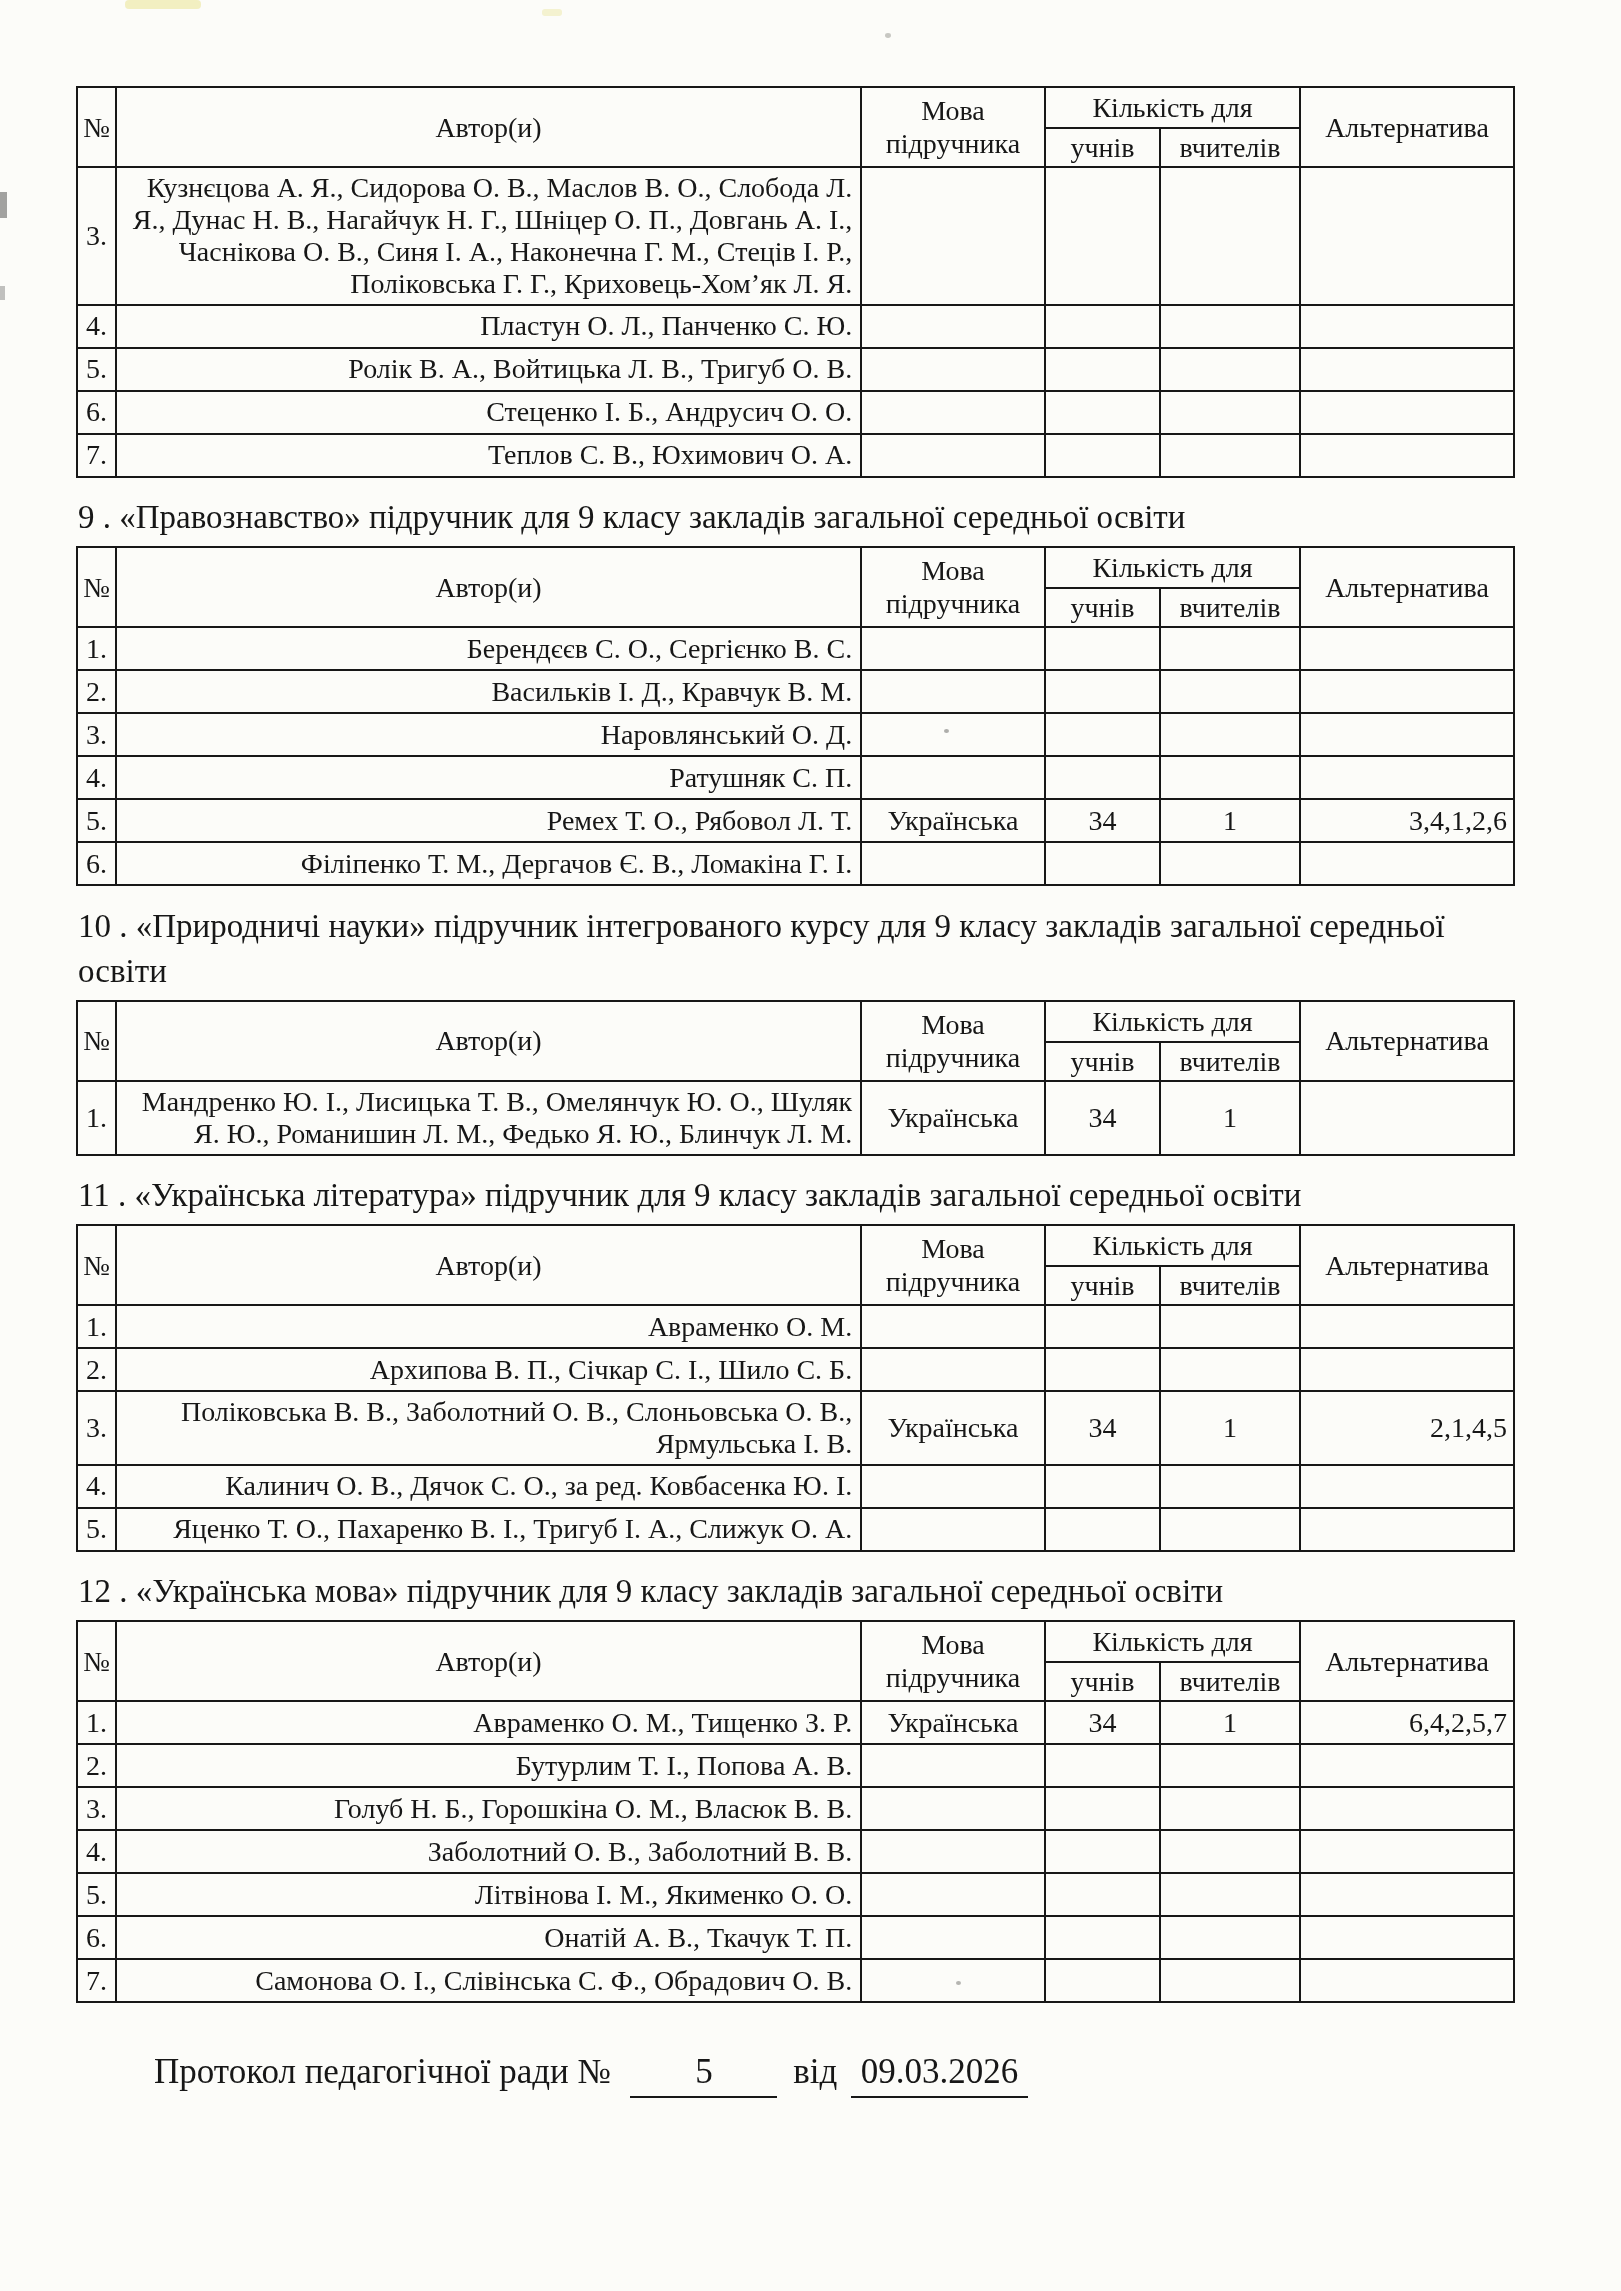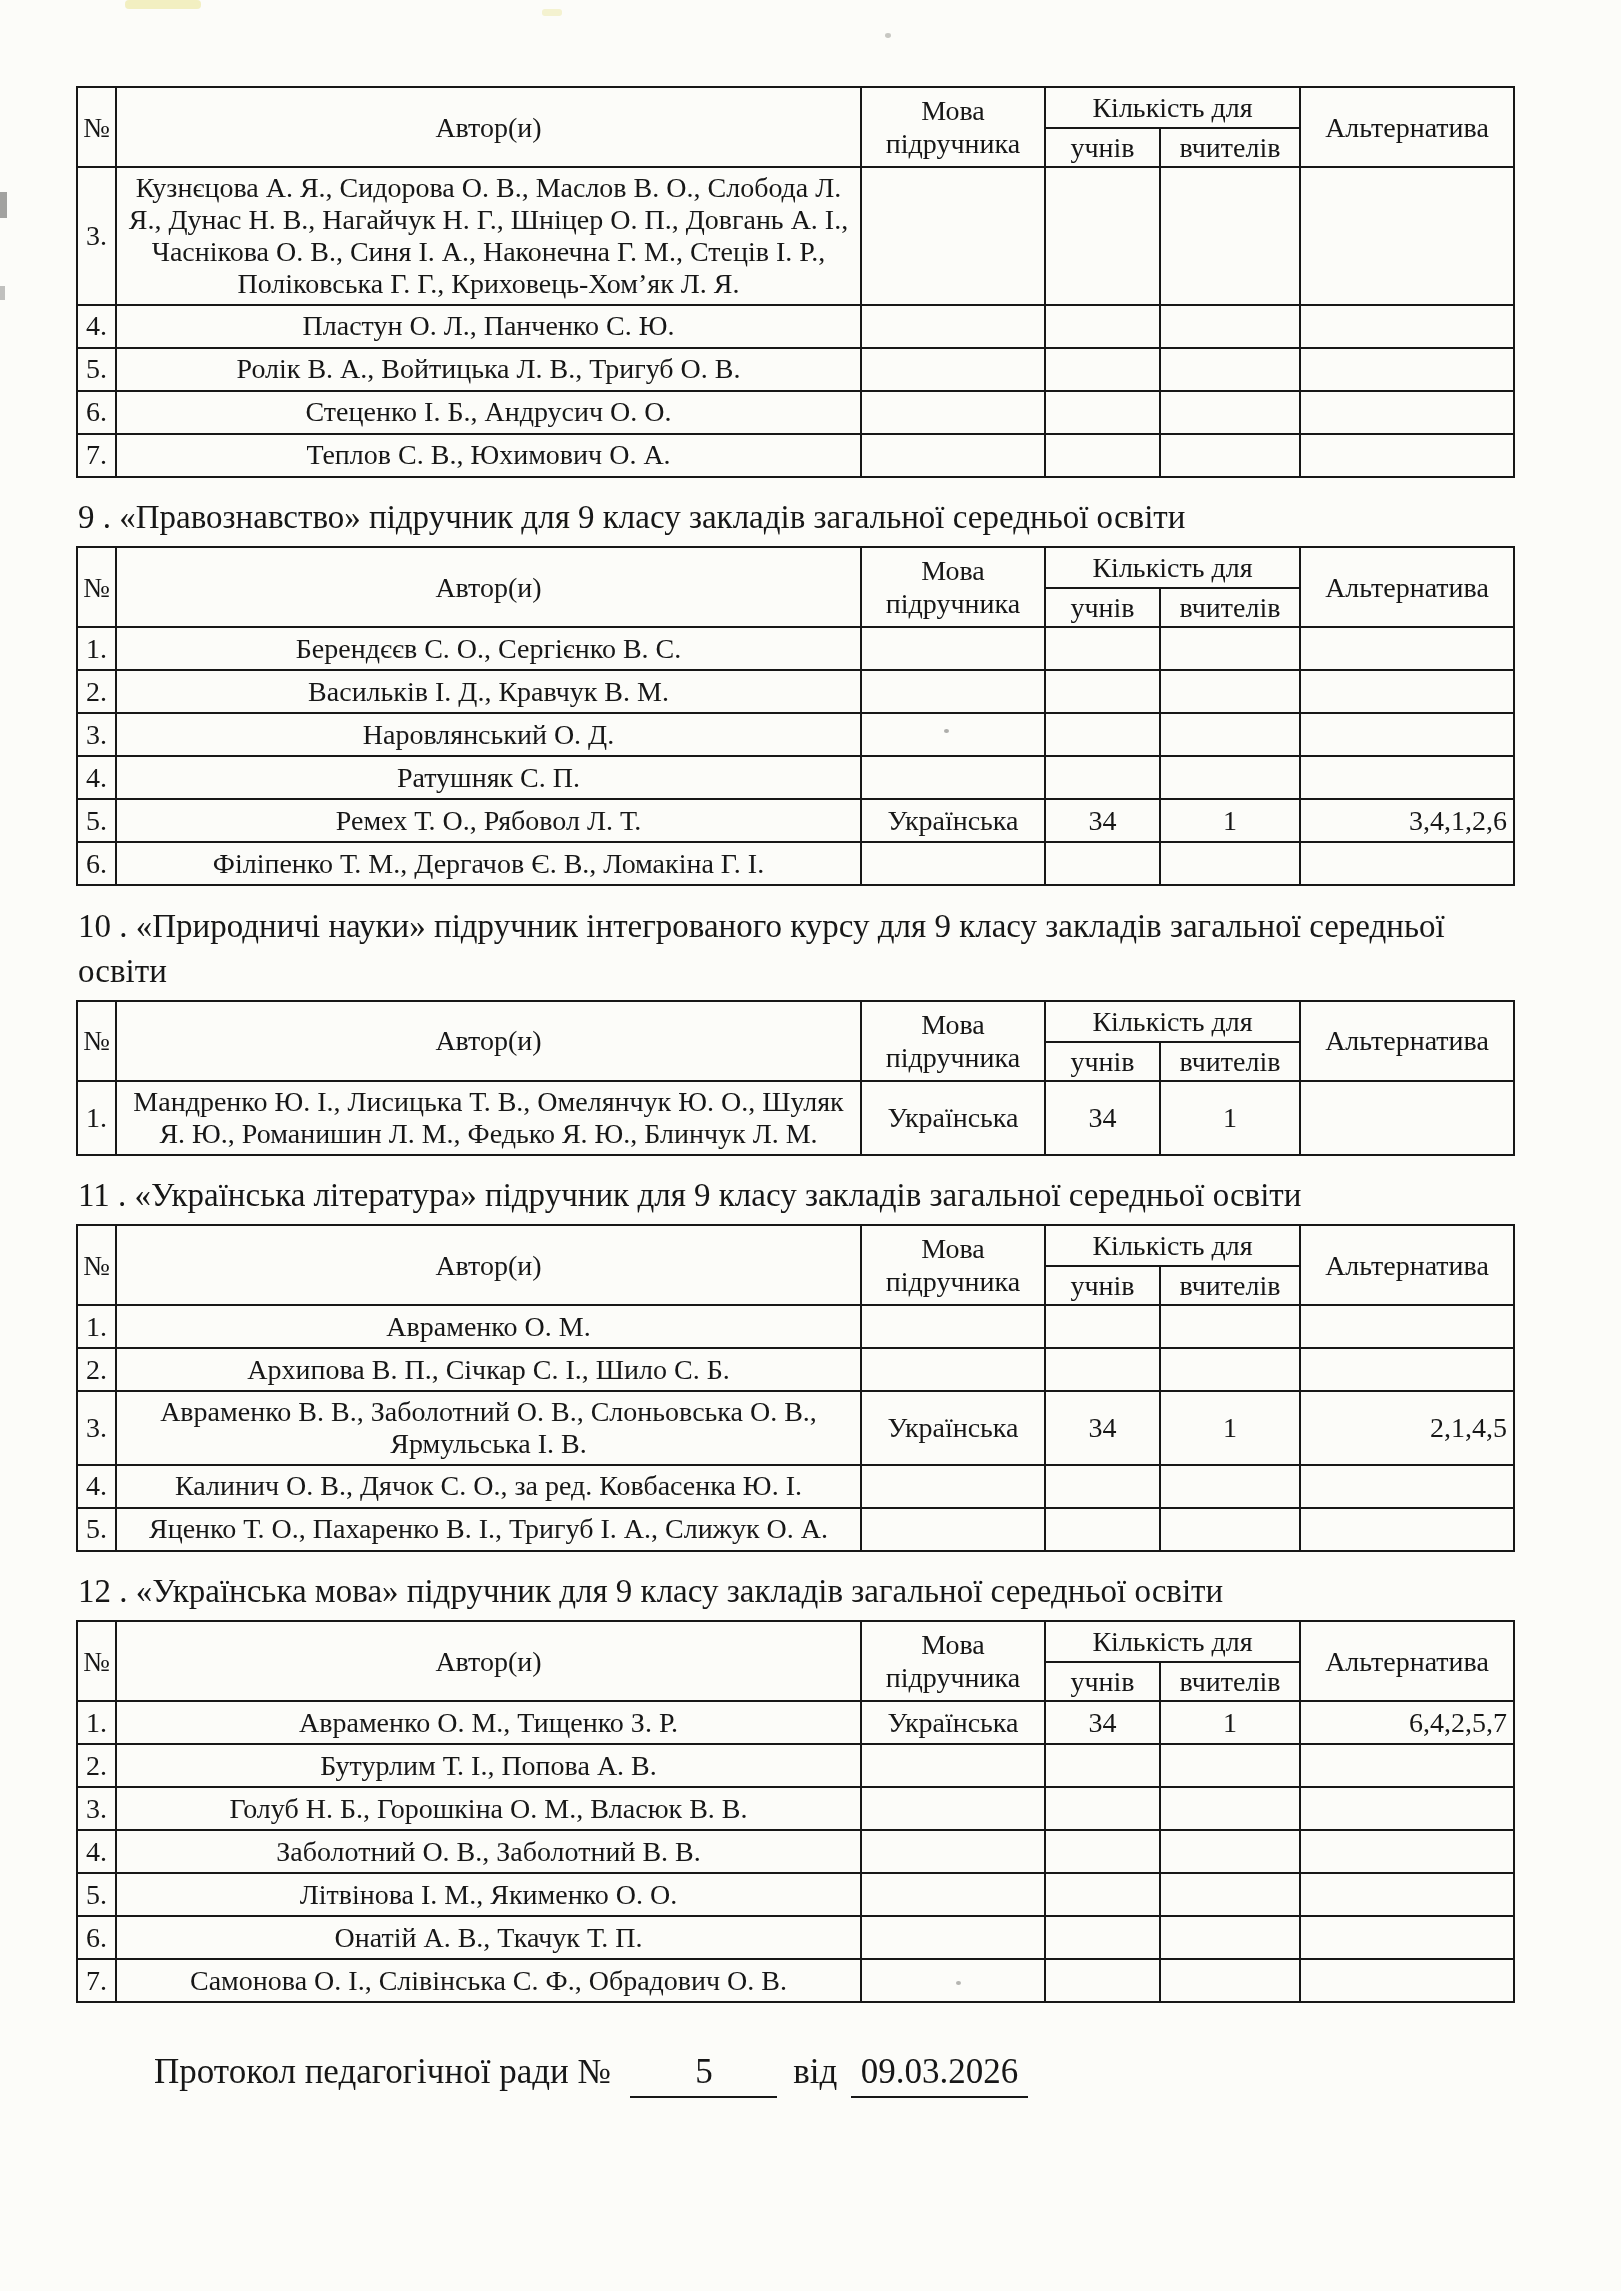--- a/index.html
+++ b/index.html
@@ -36,21 +36,21 @@
     font-weight: normal;
     font-size: 28px;
     vertical-align: middle;
   }
   .doc-table thead { border-bottom: 2.9px solid #171717; }
   .doc-table thead th { text-align: center; padding: 2px 3.9px; line-height: 33px; }
   .doc-table thead tr.hdr-top th { height: 41px; }
   .doc-table thead tr.hdr-sub th { height: 39px; }
   .doc-table tbody td { height: 43px; }
   .doc-table td.c-num  { text-align: center; padding: 2px 2px; }
-  .doc-table td.c-auth { text-align: center; padding: 3.9px 7.8px; line-height: 32px; }
+  .doc-table td.c-auth { text-align: right; padding: 3.9px 7.8px; line-height: 32px; }
   .doc-table td.c-mid  { text-align: center; }
   .doc-table td.c-alt  { text-align: right; padding: 2px 5.9px; }
   .section-heading {
     font-size: 33px;
     font-weight: normal;
     line-height: 45px;
     margin: 17.6px 0 5.9px 2px;
     max-width: 1404px;
   }
   .protocol {
@@ -309,21 +309,21 @@
           <tr>
             <td class="c-num">2.</td>
             <td class="c-auth">Архипова В. П., Січкар С. І., Шило С. Б.</td>
             <td class="c-mid"></td>
             <td class="c-mid"></td>
             <td class="c-mid"></td>
             <td class="c-alt"></td>
           </tr>
           <tr>
             <td class="c-num">3.</td>
-            <td class="c-auth">Авраменко В. В., Заболотний О. В., Слоньовська О. В., Ярмульська І. В.</td>
+            <td class="c-auth">Поліковська В. В., Заболотний О. В., Слоньовська О. В., Ярмульська І. В.</td>
             <td class="c-mid">Українська</td>
             <td class="c-mid">34</td>
             <td class="c-mid">1</td>
             <td class="c-alt">2,1,4,5</td>
           </tr>
           <tr>
             <td class="c-num">4.</td>
             <td class="c-auth">Калинич О. В., Дячок С. О., за ред. Ковбасенка Ю. І.</td>
             <td class="c-mid"></td>
             <td class="c-mid"></td>

